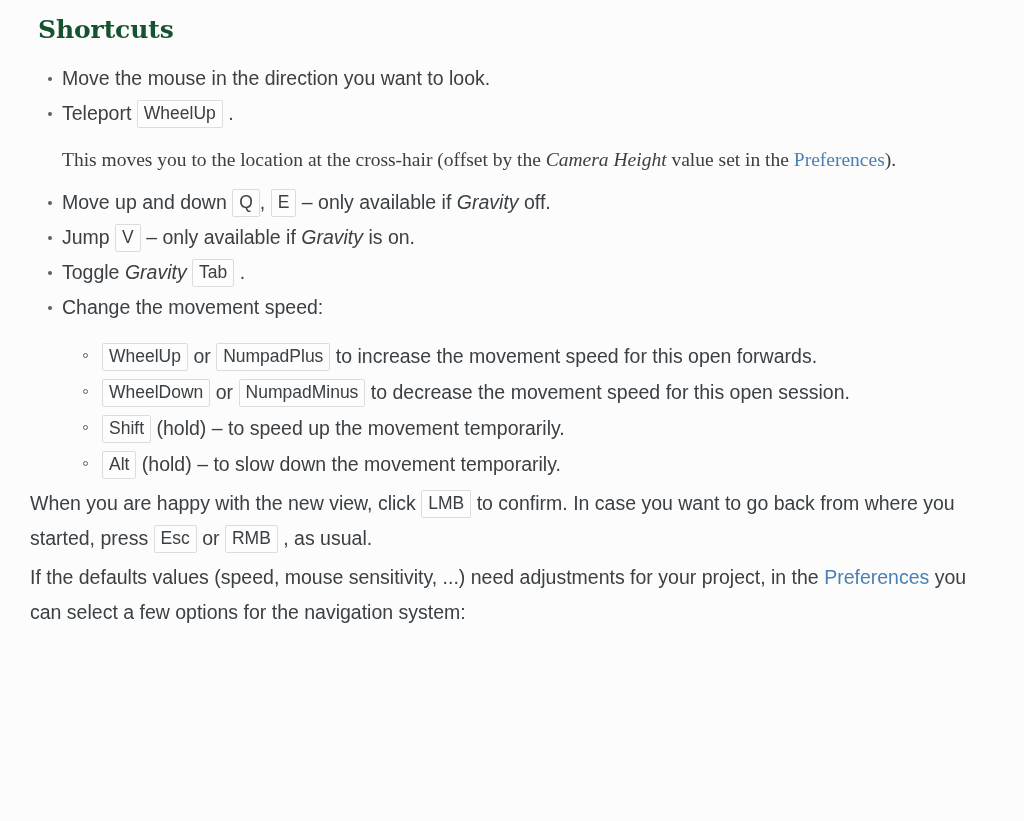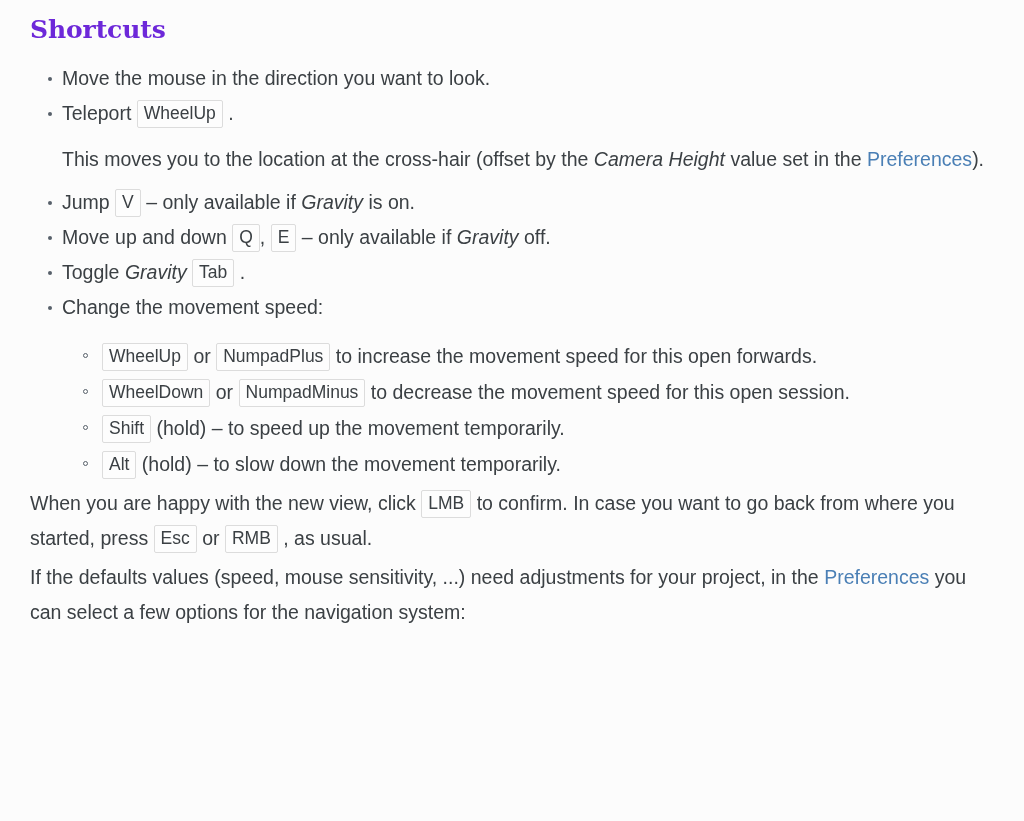--- a/index.html
+++ b/index.html
@@ -17,22 +17,22 @@
   }
   .page {
     padding: 14px 24px 0 26px;
     box-sizing: border-box;
     width: 1024px;
   }
   h1.title {
     font-family: "DejaVu Serif", "Liberation Serif", serif;
     font-size: 25px;
     font-weight: bold;
-    color: #6d28d9;
-    margin: 0 0 0 4px;
+    color: #14532d;
+    margin: 0 0 0 12px;
     line-height: 1.3;
     letter-spacing: -0.1px;
   }
   ul.top {
     list-style: none;
     margin: 14px 0 0 0;
     padding: 0;
   }
   ul.top > li {
     position: relative;
@@ -53,20 +53,21 @@
   }
   li.plain {
     padding-left: 36px;
     list-style: none;
   }
   p.nested {
     font-size: 19.5px;
     line-height: 35px;
     margin: 11px 0 8px 0;
     color: #3b4044;
+    font-family: Liberation Serif, serif;
   }
   ul.sub {
     list-style: none;
     margin: 13px 0 0 0;
     padding: 0;
   }
   ul.sub > li {
     position: relative;
     padding-left: 40px;
     font-size: 19.5px;
@@ -132,25 +133,25 @@
       <span id="item-teleport"><span>Teleport </span><kbd>WheelUp</kbd><span> .</span></span>
     </li>
 
     <li class="plain">
       <p class="nested">
         <span>This moves you to the location at the cross-hair (offset by the </span><em>Camera Height</em><span> value set in the </span><a class="link" href="#">Preferences</a><span>).</span>
       </p>
     </li>
 
     <li class="bullet">
-      <span id="item-jump"><span>Jump </span><kbd>V</kbd><span> – only available if </span><em>Gravity</em><span> is on.</span></span>
+      <span id="item-move-up-down"><span>Move up and down </span><kbd>Q</kbd><span>, </span><kbd>E</kbd><span> – only available if </span><em>Gravity</em><span> off.</span></span>
     </li>
 
     <li class="bullet">
-      <span id="item-move-up-down"><span>Move up and down </span><kbd>Q</kbd><span>, </span><kbd>E</kbd><span> – only available if </span><em>Gravity</em><span> off.</span></span>
+      <span id="item-jump"><span>Jump </span><kbd>V</kbd><span> – only available if </span><em>Gravity</em><span> is on.</span></span>
     </li>
 
     <li class="bullet">
       <span id="item-toggle-gravity"><span>Toggle </span><em>Gravity</em><span> </span><kbd>Tab</kbd><span> .</span></span>
     </li>
 
     <li class="bullet">
       <span>Change the movement speed:</span>
 
       <ul class="sub">

